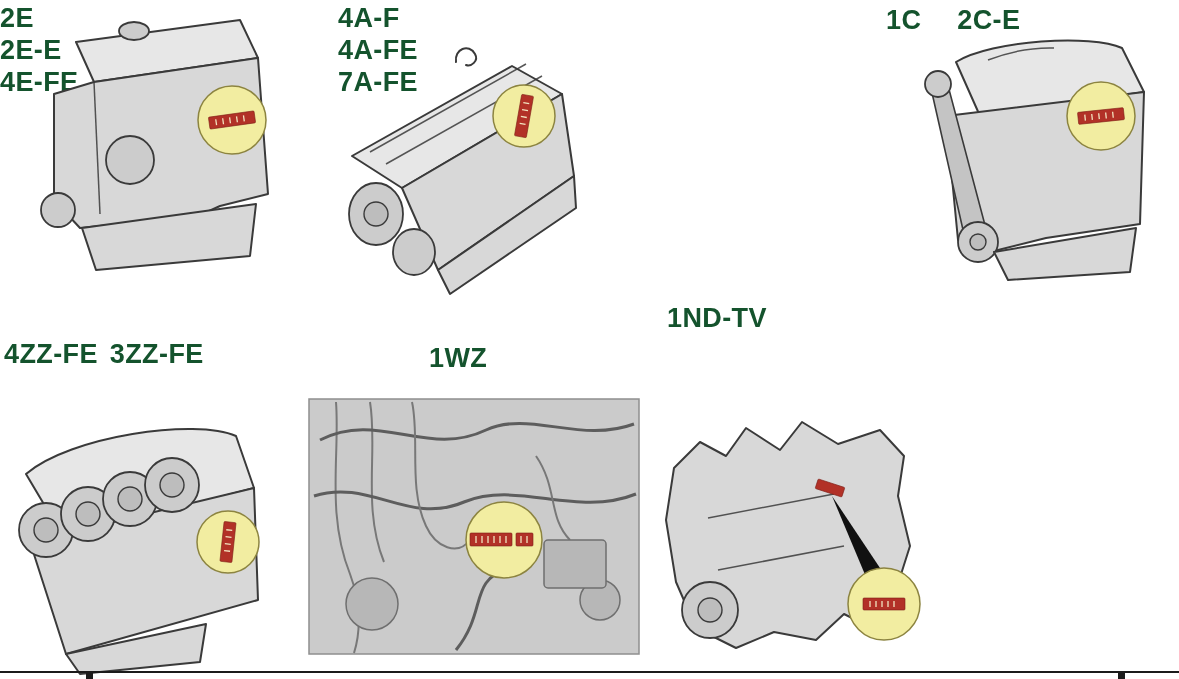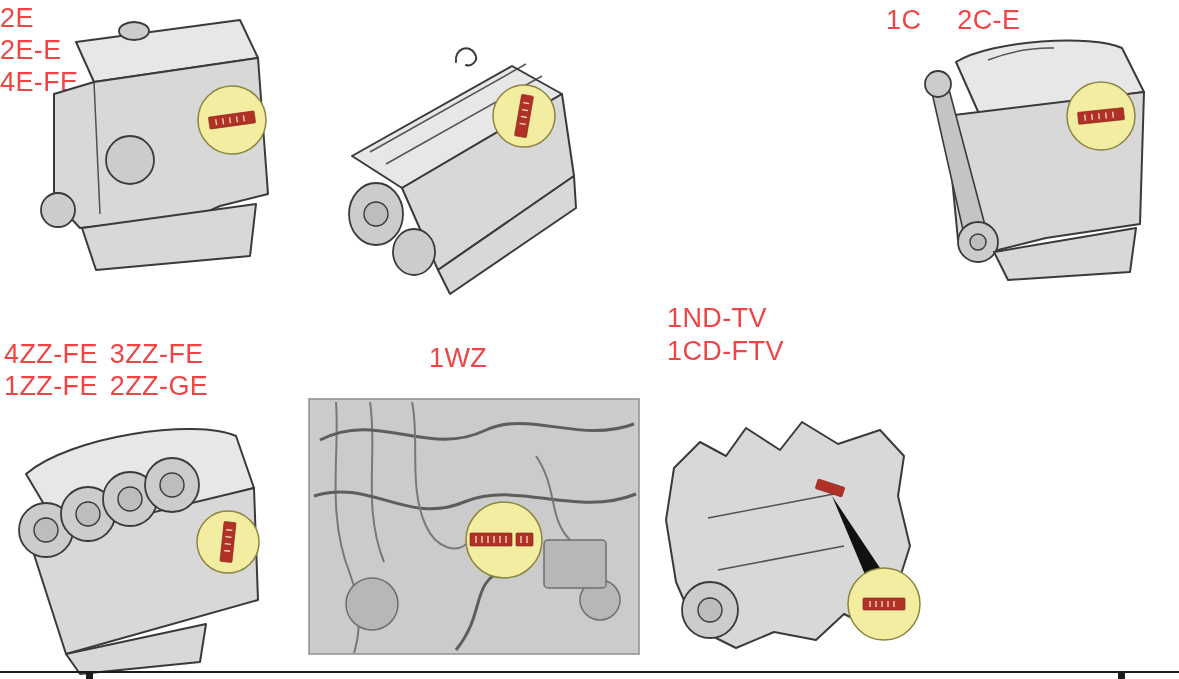--- a/index.html
+++ b/index.html
@@ -1,21 +1,21 @@
 <!DOCTYPE html>
 <html style="--background: #ffffff; --engine_fill: #d8d8d8; --engine_fill_light: #e7e7e7; --outline: #3a3a3a; --callout_fill: #f2eda1; --callout_stroke: #8c8440; --plate_fill: #b23127; --photo_bg: #cbcbcb;"><head>
 <meta charset="utf-8">
 <style>
   html,body{margin:0;padding:0;background:#fff;}
   #canvas{
     position:relative;width:1179px;height:679px;background:var(--background,#fff);
     overflow:hidden;font-family:"Liberation Sans",sans-serif;
   }
   .eng-cell{position:absolute;}
-  .labels{position:absolute;font-size:27px;line-height:32px;color:#ef4444;letter-spacing:.4px;white-space:nowrap;}
+  .labels{position:absolute;font-size:27px;line-height:32px;color:#14532d;letter-spacing:.4px;white-space:nowrap;font-weight:bold;}
   .labels.center{text-align:left;}
   .lbl-row span{display:inline-block;}
   .gap28{margin-right:28px;}
   .gap14{margin-right:4px;}
   svg{position:absolute;display:block;}
   
   .part{fill:var(--engine_fill);stroke:var(--outline);stroke-width:2;stroke-linejoin:round;}
   .part-light{fill:var(--engine_fill_light);stroke:var(--outline);stroke-width:2;stroke-linejoin:round;}
   .part-mid{fill:#cccccc;stroke:var(--outline);stroke-width:1.8;}
   .inner{fill:#bdbdbd;stroke:var(--outline);stroke-width:1.4;}
@@ -59,20 +59,25 @@
         <circle class="callout" cx="224" cy="118" r="34"></circle>
         <g transform="rotate(-8 224 118)">
           <rect class="plate" x="201" y="112" width="46" height="12" rx="1"></rect>
           <path class="tick" d="M208,115 v6 M215,115 v6 M222,115 v6 M229,115 v6 M236,115 v6"></path>
         </g>
       </g>
     </svg>
   </div>
 
   <div class="eng-cell" style="left:318px;top:0;width:285px;height:300px">
+    <div class="labels" style="left:20px;top:2px">
+      <div class="lbl-row"><span>4A-F</span></div>
+      <div class="lbl-row"><span>4A-FE</span></div>
+      <div class="lbl-row"><span>7A-FE</span></div>
+    </div>
     <svg style="left:2px;top:28px" width="280" height="270" viewBox="0 0 280 270">
       <path class="hookline" d="M136,34 c-2,-13 13,-19 19,-8 c4,7 -4,13 -9,11"></path>
       <path class="part-light" d="M32,128 L192,38 L242,66 L82,160 Z"></path>
       <path class="line" d="M50,124 L206,36 M66,136 L222,48"></path>
       <path class="part" d="M82,160 L242,66 L254,148 L118,242 Z"></path>
       <ellipse class="part-mid" cx="56" cy="186" rx="27" ry="31"></ellipse>
       <circle class="inner" cx="56" cy="186" r="12"></circle>
       <ellipse class="part-mid" cx="94" cy="224" rx="21" ry="23"></ellipse>
       <path class="part" d="M118,242 L254,148 L256,180 L130,266 Z"></path>
       <g>
@@ -110,24 +115,20 @@
         </g>
       </g>
     </svg>
   </div>
 
   <div class="eng-cell" style="left:0;top:336px;width:300px;height:343px">
     <div class="labels" style="left:4px;top:2px">
       <div class="lbl-row">
         <span class="gap14">4ZZ-FE</span>
         <span>3ZZ-FE</span>
-      </div>
-      <div class="lbl-row">
-        <span class="gap14">1ZZ-FE</span>
-        <span>2ZZ-GE</span>
       </div>
     </div>
     <svg style="left:0;top:66px" width="295" height="274" viewBox="0 0 295 274">
       <path class="part-light" d="M26,72 C70,34 196,16 236,34 L254,86 L64,136 Z"></path>
       <path class="part" d="M30,140 L254,86 L258,198 L66,252 Z"></path>
       <g>
         <circle class="part-mid" cx="46" cy="128" r="27"></circle>
           <circle class="inner" cx="46" cy="128" r="12"></circle>
         <circle class="part-mid" cx="88" cy="112" r="27"></circle>
           <circle class="inner" cx="88" cy="112" r="12"></circle>
@@ -168,21 +169,20 @@
         <rect class="plate" x="162" y="135" width="42" height="13" rx="1"></rect>
         <rect class="plate" x="208" y="135" width="17" height="13" rx="1"></rect>
         <path class="tick" d="M168,138 v7 M174,138 v7 M180,138 v7 M186,138 v7 M192,138 v7 M198,138 v7 M213,138 v7 M219,138 v7"></path>
       </g>
     </svg>
   </div>
 
   <div class="eng-cell" style="left:645px;top:296px;width:295px;height:383px">
     <div class="labels center" style="left:22px;top:6px;width:220px;line-height:33px">
       <div class="lbl-row"><span>1ND-TV</span></div>
-      <div class="lbl-row"><span>1CD-FTV</span></div>
     </div>
     <svg style="left:3px;top:102px" width="290" height="272" viewBox="0 0 290 272">
       <path class="part" d="M26,70 L52,44 L78,58 L98,30 L132,52 L154,24 L190,46 L232,32 L256,58 L250,98 L262,148 L248,192 L258,214 L224,230 L196,216 L168,242 L126,234 L88,250 L48,230 L28,184 L18,122 Z"></path>
       <path class="line" d="M60,120 L186,96 M70,172 L196,148"></path>
       <circle class="part-mid" cx="62" cy="212" r="28"></circle>
       <circle class="inner" cx="62" cy="212" r="12"></circle>
       <g transform="rotate(18 182 90)">
         <rect class="plate" x="168" y="85" width="28" height="10" rx="1"></rect>
       </g>
       <polygon class="pointer" points="184,98 244,188 226,198"></polygon>

